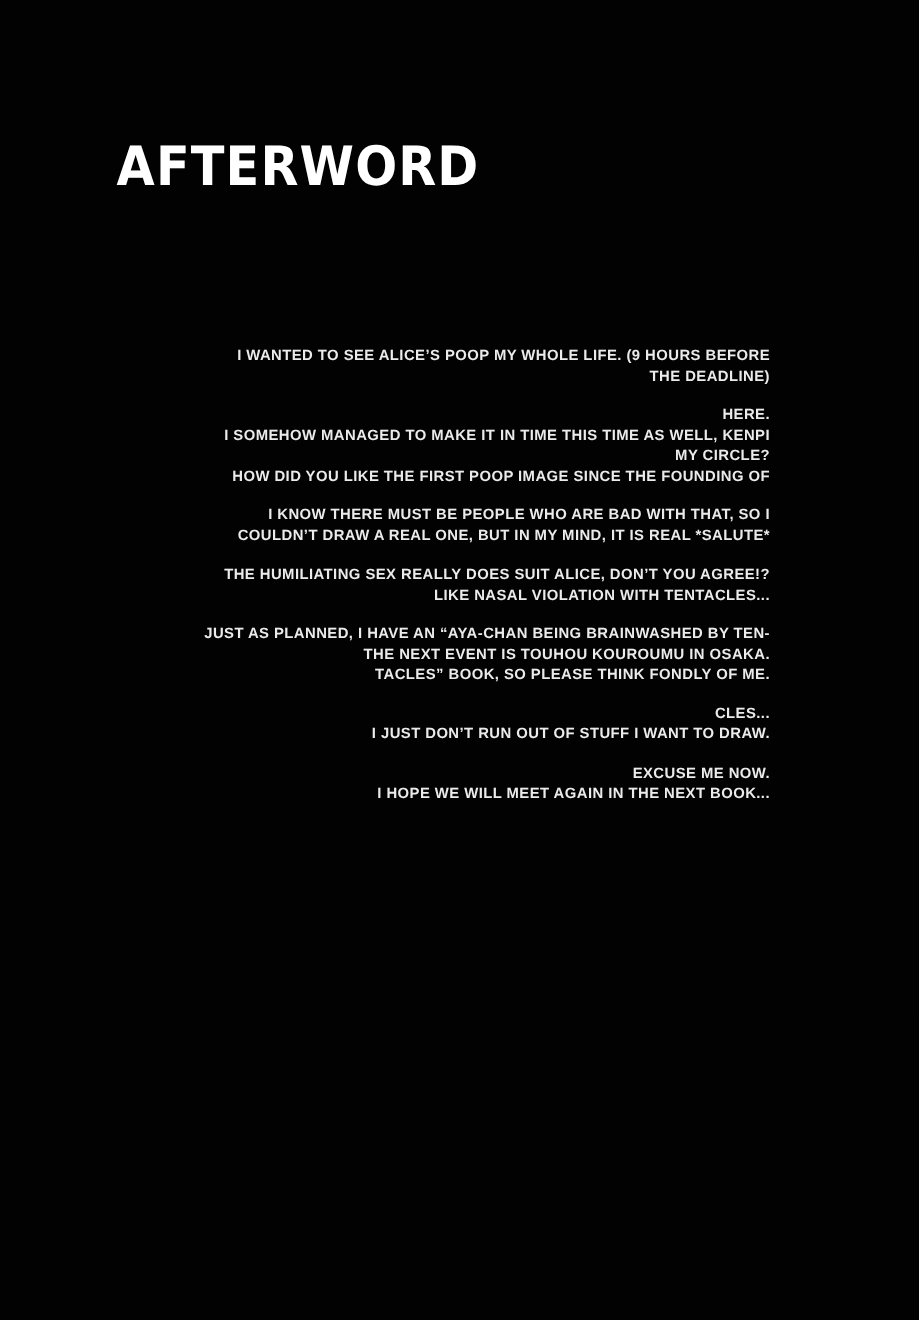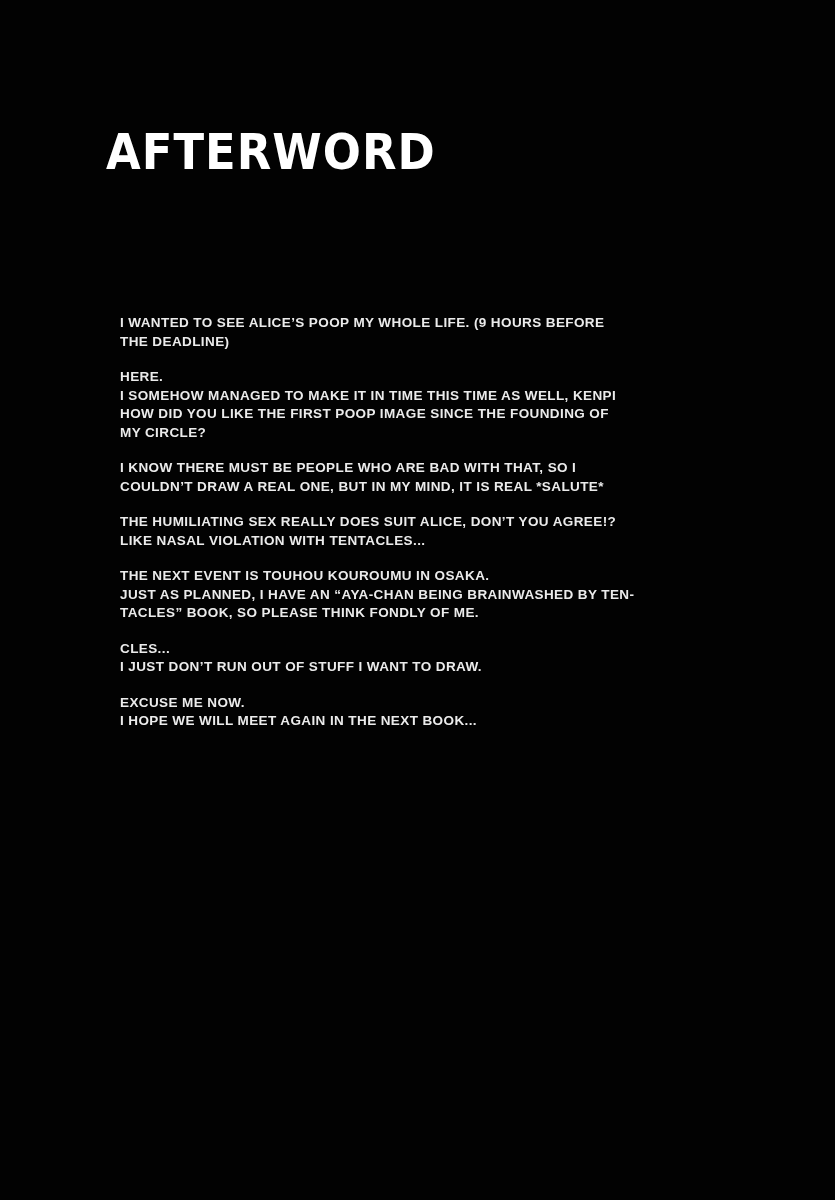--- a/index.html
+++ b/index.html
@@ -39,20 +39,21 @@
     left: 120px;
     top: 314px;
     width: 580px;
     color: #ebebeb;
     font-family: "Liberation Sans", "DejaVu Sans", sans-serif;
     font-weight: 700;
     font-size: 13.5px;
     line-height: 18.5px;
     letter-spacing: 0.4px;
     text-transform: uppercase;
+    text-align: right;
   }
   .para {
     margin: 0 0 17px 0;
   }
   .line {
     white-space: nowrap;
   }
 </style>
 </head>
 <body>
@@ -64,37 +65,37 @@
   <div class="body-text">
 
     <div class="para">
       <div class="line">I WANTED TO SEE ALICE’S POOP MY WHOLE LIFE. (9 HOURS BEFORE</div>
       <div class="line">THE DEADLINE)</div>
     </div>
 
     <div class="para">
       <div class="line">HERE.</div>
       <div class="line">I SOMEHOW MANAGED TO MAKE IT IN TIME THIS TIME AS WELL, KENPI</div>
+      <div class="line">MY CIRCLE?</div>
       <div class="line">HOW DID YOU LIKE THE FIRST POOP IMAGE SINCE THE FOUNDING OF</div>
-      <div class="line">MY CIRCLE?</div>
     </div>
 
     <div class="para">
       <div class="line">I KNOW THERE MUST BE PEOPLE WHO ARE BAD WITH THAT, SO I</div>
       <div class="line">COULDN’T DRAW A REAL ONE, BUT IN MY MIND, IT IS REAL *SALUTE*</div>
     </div>
 
     <div class="para">
       <div class="line">THE HUMILIATING SEX REALLY DOES SUIT ALICE, DON’T YOU AGREE!?</div>
       <div class="line">LIKE NASAL VIOLATION WITH TENTACLES...</div>
     </div>
 
     <div class="para">
+      <div class="line">JUST AS PLANNED, I HAVE AN “AYA-CHAN BEING BRAINWASHED BY TEN-</div>
       <div class="line">THE NEXT EVENT IS TOUHOU KOUROUMU IN OSAKA.</div>
-      <div class="line">JUST AS PLANNED, I HAVE AN “AYA-CHAN BEING BRAINWASHED BY TEN-</div>
       <div class="line">TACLES” BOOK, SO PLEASE THINK FONDLY OF ME.</div>
     </div>
 
 
     <div class="para">
       <div class="line">CLES...</div>
       <div class="line">I JUST DON’T RUN OUT OF STUFF I WANT TO DRAW.</div>
     </div>
 
     <div class="para">

